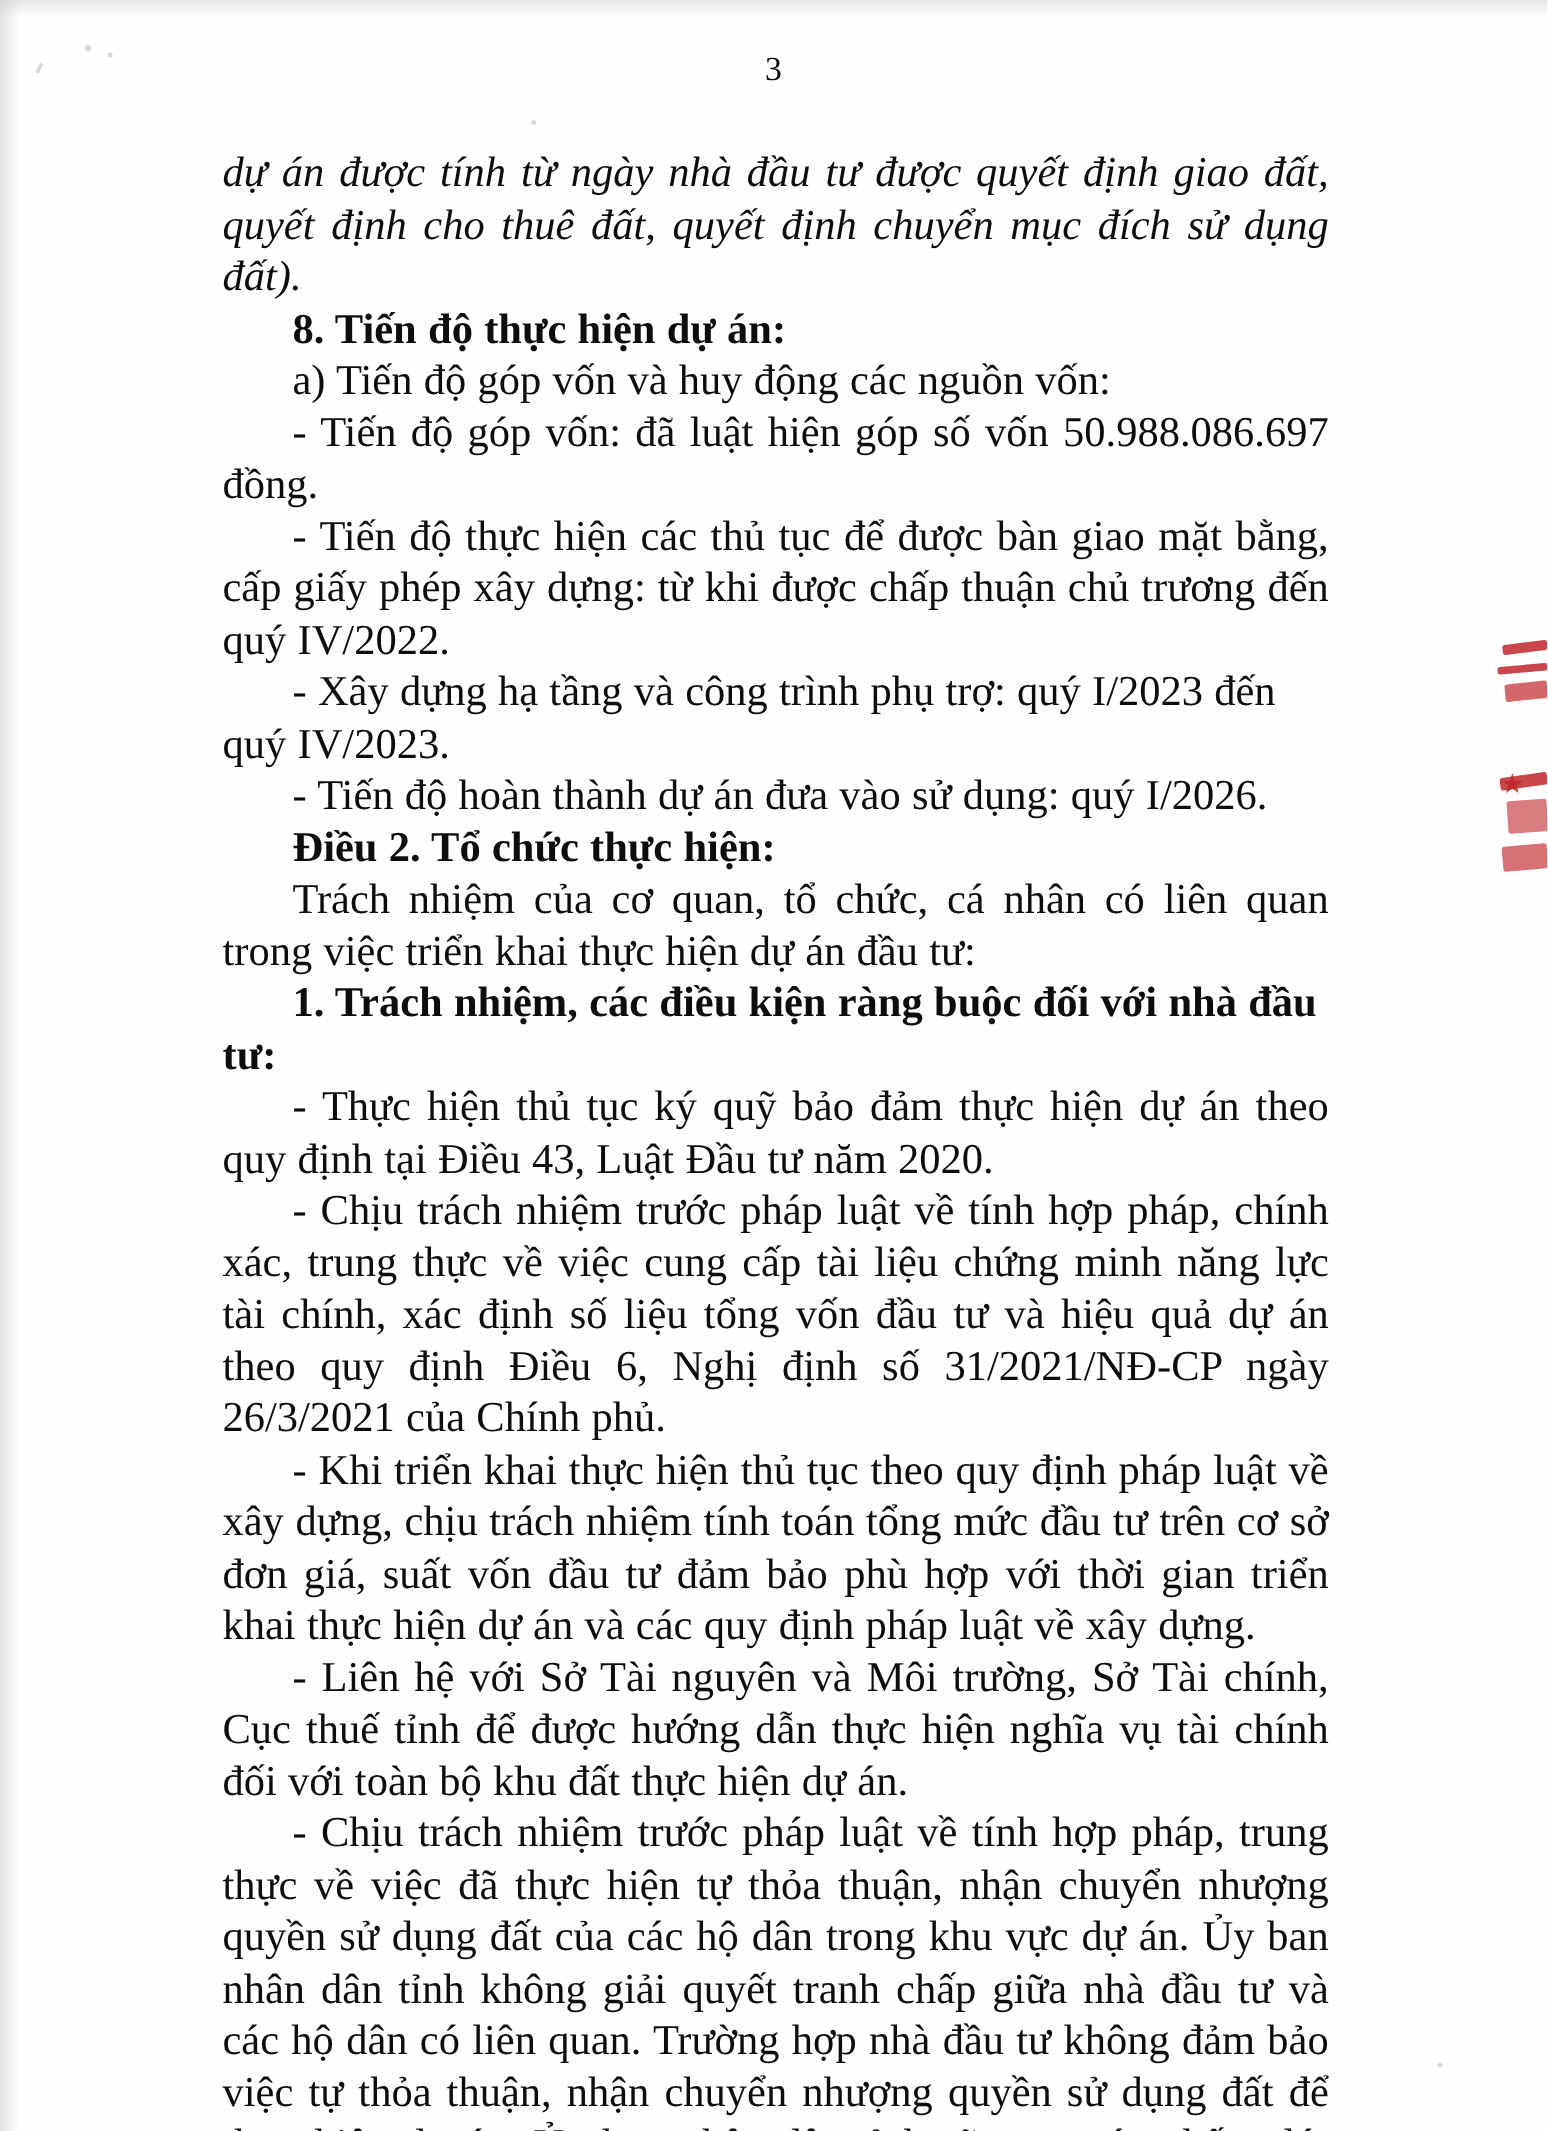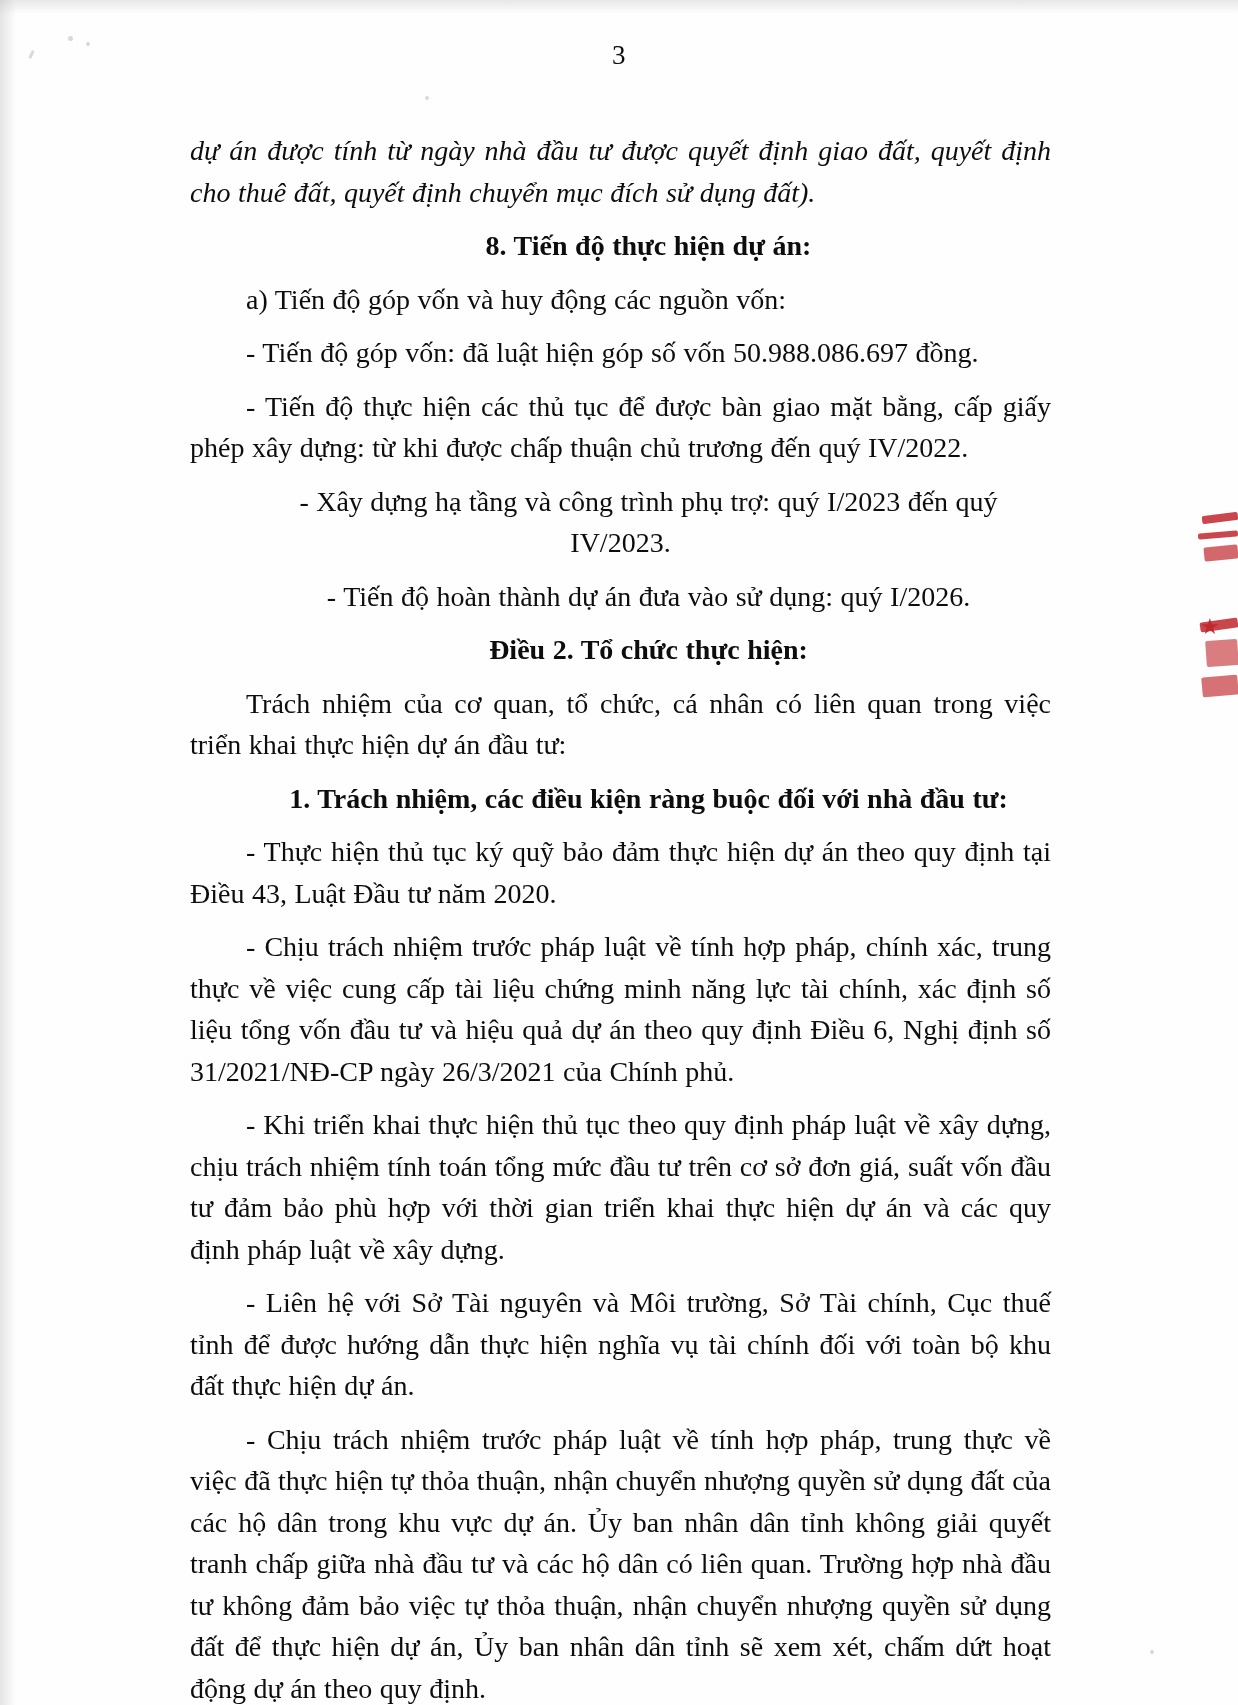--- a/index.html
+++ b/index.html
@@ -55,45 +55,45 @@
   }
 
   .body-col {
     position: absolute;
     left: 178px;
     top: 118px;
     width: 885px;
   }
 
   p.para {
-    margin: 12px;
-    font-size: 28px;
+    margin: 0;
+    font-size: 34px;
     line-height: 41.5px;
     text-align: justify;
     text-justify: inter-word;
     letter-spacing: 0px;
     word-spacing: .5px;
   }
   p.indent {
     text-indent: 56px;
   }
   p.italic {
     font-style: italic;
     text-indent: 0;
   }
   .b {
     font-weight: bold;
   }
   p.heading {
     font-weight: bold;
     text-indent: 56px;
-    text-align: center;
+    text-align: left;
   }
   p.nojust {
-    text-align: center;
+    text-align: left;
   }
 
   
   .stamp-frag {
     position: absolute;
     right: 0px;
     top: 500px;
     width: 42px;
     height: 230px;
     pointer-events: none;

